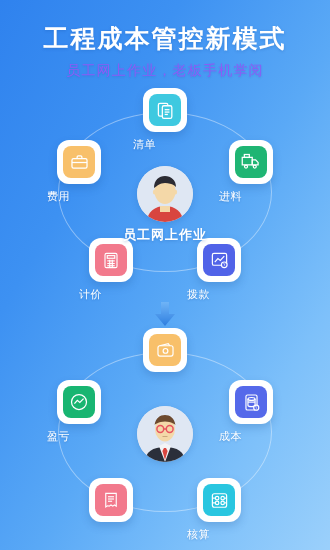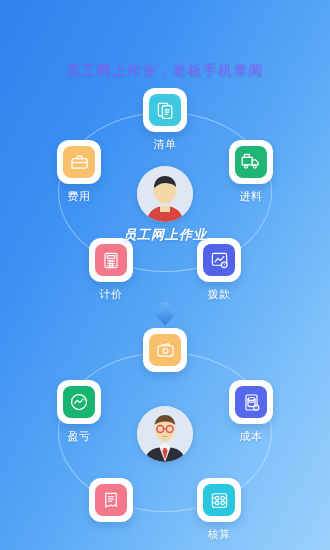--- a/index.html
+++ b/index.html
@@ -26,21 +26,21 @@
     text-shadow:0 1px 2px rgba(22,80,160,.22);
   }
   .ring {
     position:absolute; border-radius:50%;
     border:1px solid rgba(255,255,255,.40);
   }
   .ring.g1 { left:58px; top:112px; width:214px; height:160px; }
   .ring.g2 { left:58px; top:352px; width:214px; height:160px; }
 
   
-  .node { position:absolute; width:64px; text-align:center; }
+  .node { position:absolute; width:64px; text-align:left; }
   .tile {
     width:44px; height:44px; margin:0 auto;
     background:#ffffff; border-radius:12px;
     box-shadow:0 4px 9px rgba(24,74,140,.22);
     display:flex; align-items:center; justify-content:center;
   }
   .tile .inner {
     width:32px; height:32px; border-radius:8px;
     display:flex; align-items:center; justify-content:center;
   }
@@ -57,21 +57,21 @@
   .n-jijia   { left:79px;  top:238px; }
   .n-bokuan  { left:187px; top:238px; }
   
   .n-taizhang { left:133px; top:328px; }
   .n-yingkui  { left:47px;  top:380px; }
   .n-chengben { left:219px; top:380px;font-family:Liberation Serif, serif; }
   .n-liushui  { left:79px;  top:478px; }
   .n-hesuan   { left:187px; top:478px; }
 
   
-  .avatar-wrap { position:absolute; width:120px; left:105px; text-align:center;font-style:italic; }
+  .avatar-wrap { position:absolute; width:120px; left:105px; text-align:center; }
   .aw1 { top:166px; }
   .aw2 { top:406px; }
   .avatar {
     width:56px; height:56px; margin:0 auto; border-radius:50%;
     background:#dfe7f3; overflow:hidden; position:relative;
     box-shadow:0 2px 6px rgba(24,74,140,.18);
   }
   .avatar svg { display:block; }
   .avatar-label {
     margin-top:4px; color:#ffffff; font-size:13px; font-weight:bold; letter-spacing:1px;
@@ -79,20 +79,21 @@
   }
 
   
   .arrow { position:absolute; left:150px; top:300px; width:30px; height:30px; }
 </style>
 </head>
 <body>
 
 <div id="stage">
 
+  <div class="title">工程成本管控新模式</div>
   <div class="subtitle">员工网上作业，老板手机掌阅</div>
 
   <div class="ring g1"></div>
 
   <div class="node n-qingdan">
     <div class="tile">
       <div class="inner" style="background:#3ec9e0">
         <svg width="19" height="19" viewBox="0 0 24 24" fill="none" stroke="#ffffff" stroke-width="1.6">
           <rect x="3" y="3" width="12" height="16" rx="2"></rect>
           <rect x="8" y="6" width="12" height="16" rx="2" fill="#3ec9e0"></rect>

